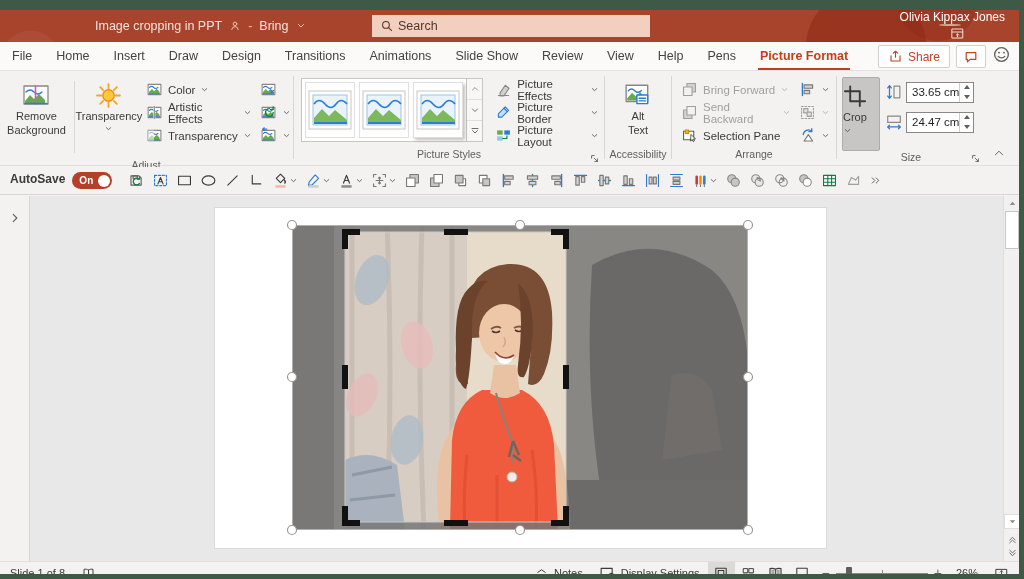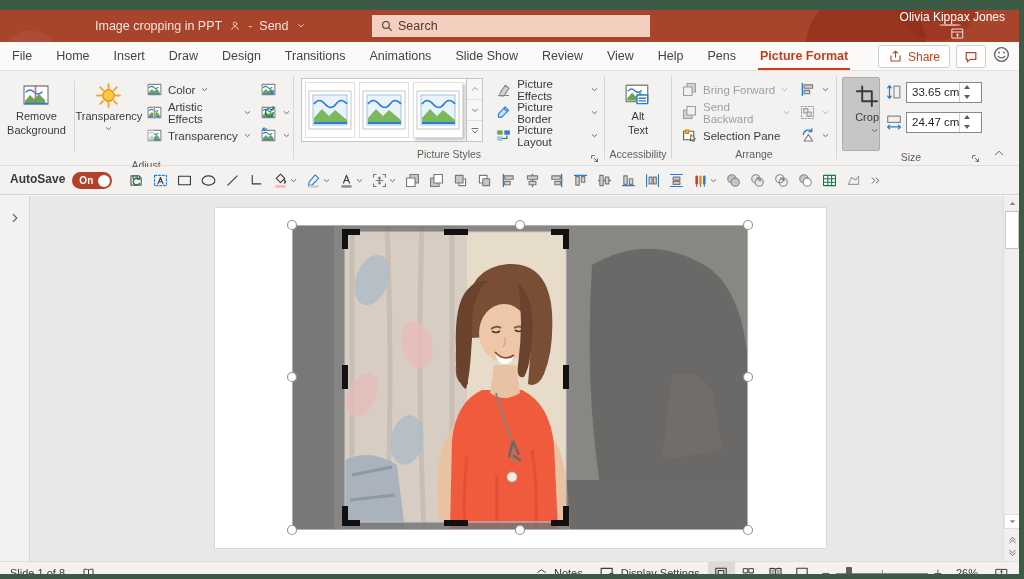--- a/index.html
+++ b/index.html
@@ -42,23 +42,23 @@
   .menucol { display:flex; flex-direction:column; justify-content:flex-start; padding-top:1px; }
   .menurow { height:23px; display:flex; align-items:center; gap:5px; font-size:11.5px; color:#3b3a39; padding:0 4px; border-radius:2px; }
   .menurow.disabled { color:#a19f9d; }
   .chev { width:9px; height:9px; }
   .launcher { position:absolute; right:3px; bottom:1px; }
   .gallery { width:172px; height:64px; background:#fff; border:1px solid #c8c6c4; display:flex; align-items:center; padding:3px; gap:4px; margin-top:1px; }
   .gthumb { width:50px; height:56px; display:flex; align-items:center; justify-content:center; border:1px solid #e1dfdd; background:#fff; }
   .gscroll { width:17px; height:64px; border:1px solid #c8c6c4; border-left:none; margin-top:1px; display:flex; flex-direction:column; background:#f8f7f6; }
   .gscroll div { flex:1; display:flex; align-items:center; justify-content:center; border-bottom:1px solid #e1dfdd; }
   .gscroll div:last-child { border-bottom:none; }
-  .cropbtn { width:38px; height:74px; display:flex; flex-direction:column; align-items:flex-end; padding-top:6px; gap:3px; background:#c8c6c4; border:1px solid #aeacaa; border-radius:2px; font-size:11px; color:#3b3a39; }
+  .cropbtn { width:38px; height:74px; display:flex; flex-direction:column; align-items:flex-start; padding-top:6px; gap:3px; background:#c8c6c4; border:1px solid #aeacaa; border-radius:2px; font-size:11px; color:#3b3a39; }
   .sizerow { height:24px; display:flex; align-items:center; gap:3px; margin:2px 0 4px 0; }
-  .sizefield { width:76px; height:21px; background:#fff; border:1px solid #8a8886; display:flex; align-items:center; }
+  .sizefield { width:68px; height:21px; background:#fff; border:1px solid #8a8886; display:flex; align-items:center; }
   .sizefield input { border:none; outline:none; width:52px; font-size:11.5px; padding-left:5px; color:#201f1e; font-family:"Liberation Sans",sans-serif; background:transparent; }
   .spin { width:15px; height:100%; border-left:1px solid #d2d0ce; display:flex; flex-direction:column; }
   .spin div { flex:1; display:flex; align-items:center; justify-content:center; }
   .arrow-up { width:0; height:0; border-left:3px solid transparent; border-right:3px solid transparent; border-bottom:4px solid #605e5c; }
   .arrow-dn { width:0; height:0; border-left:3px solid transparent; border-right:3px solid transparent; border-top:4px solid #605e5c; }
 
   
   .qat { position:absolute; left:0; top:157px; width:100%; height:28px; background:#f3f2f1; border-bottom:1px solid #d8d6d4; display:flex; align-items:center; padding-left:10px; }
   .autosave { display:flex; align-items:flex-start; gap:7px; font-size:12px; color:#3b3a39; margin-right:12px;font-weight:bold; }
   .toggle { width:40px; height:17px; border-radius:9px; background:#b5402a; display:flex; align-items:center; color:#fff; font-size:10px; padding-left:7px; position:relative; }
@@ -94,21 +94,21 @@
   <div class="titlebar">
     <div class="tb-title-wrap">
       <span>Image cropping in PPT</span>
       <span class="ic">
           <svg viewBox="0 0 20 20" width="12" height="12" fill="none" stroke="#3b3a39" stroke-width="1.3" stroke-linecap="round" stroke-linejoin="round">
             <circle cx="10" cy="6.5" r="3" stroke="#f1c9bd" stroke-width="1.5"></circle>
             <path d="M4.5 16 q1-5 5.5-5 t5.5 5" stroke="#f1c9bd" stroke-width="1.5"></path>
           </svg>
         </span>
       <span style="opacity:.8">-</span>
-      <span>Send</span>
+      <span>Bring</span>
       <span class="ic">
           <svg viewBox="0 0 20 20" width="10" height="10" fill="none" stroke="#3b3a39" stroke-width="1.3" stroke-linecap="round" stroke-linejoin="round">
             <path d="M5 7 l5 5 5-5" stroke="#f1c9bd" stroke-width="2"></path>
           </svg>
         </span>
     </div>
     <div class="tb-search">
       <span class="ic" style="position:absolute;left:8px;">
           <svg viewBox="0 0 20 20" width="14" height="14" fill="none" stroke="#3b3a39" stroke-width="1.3" stroke-linecap="round" stroke-linejoin="round">
             <circle cx="8.5" cy="8.5" r="4.8" stroke="#51362b" stroke-width="1.5"></circle>

